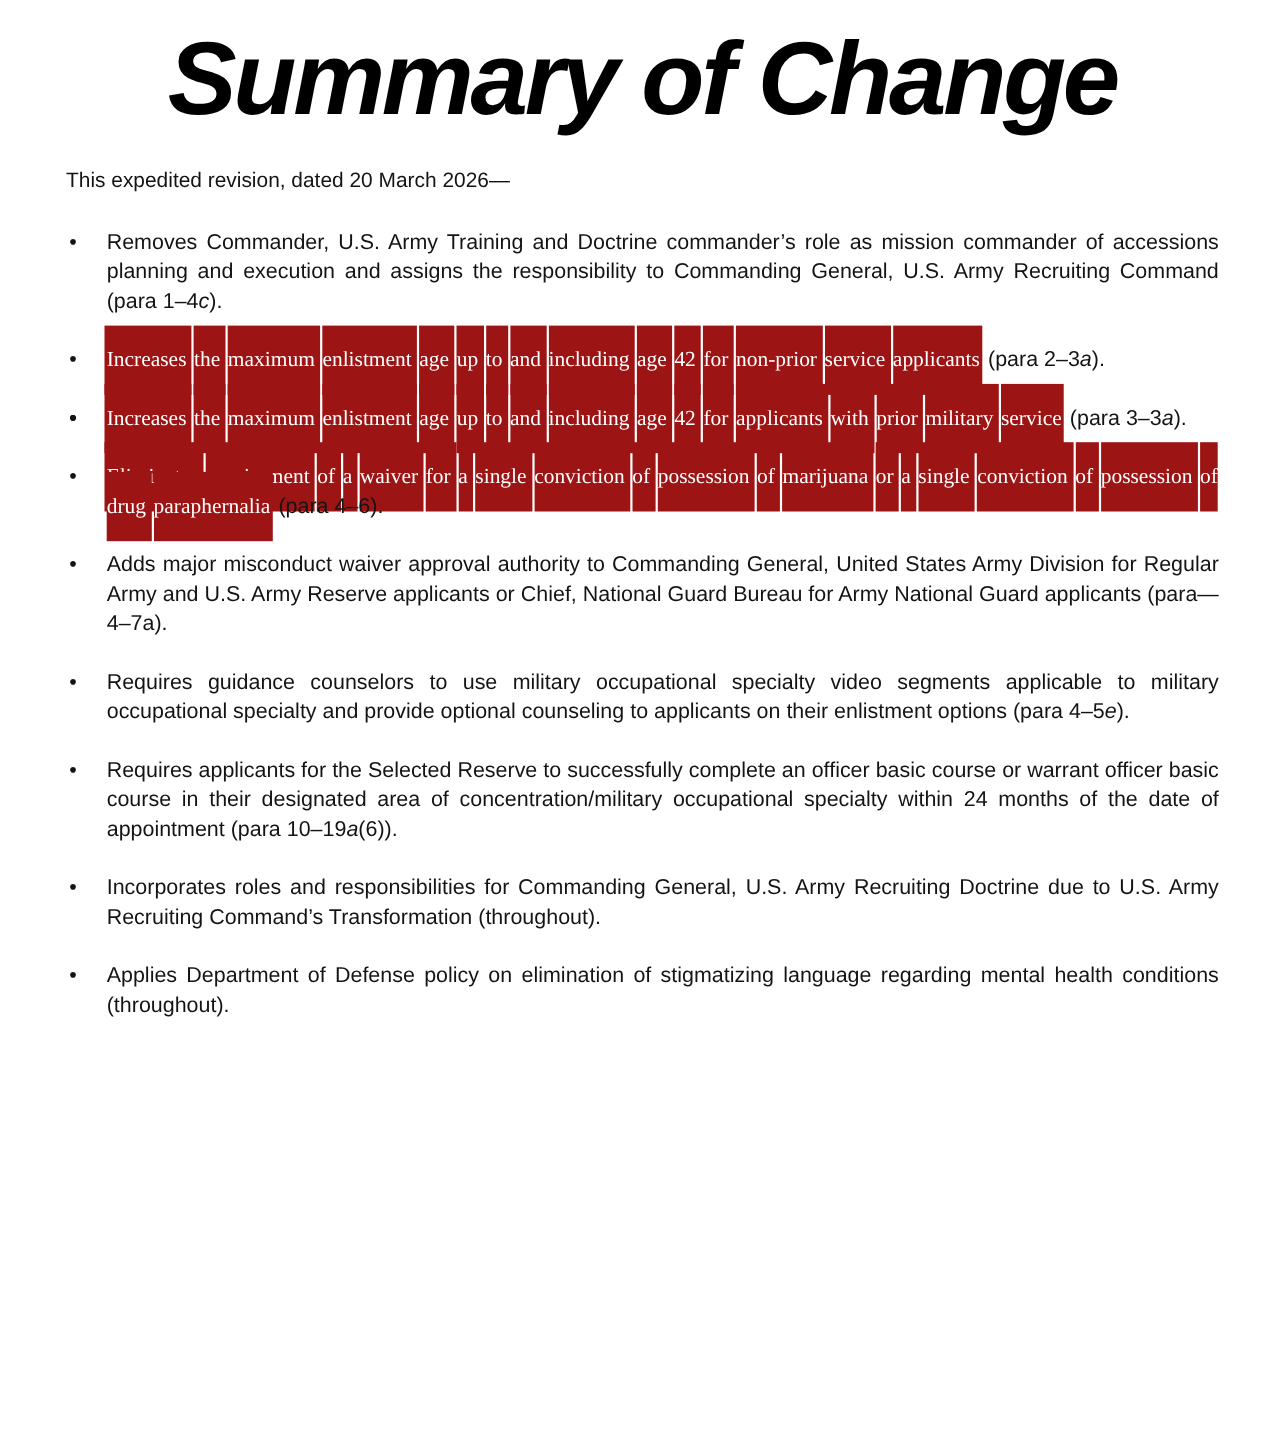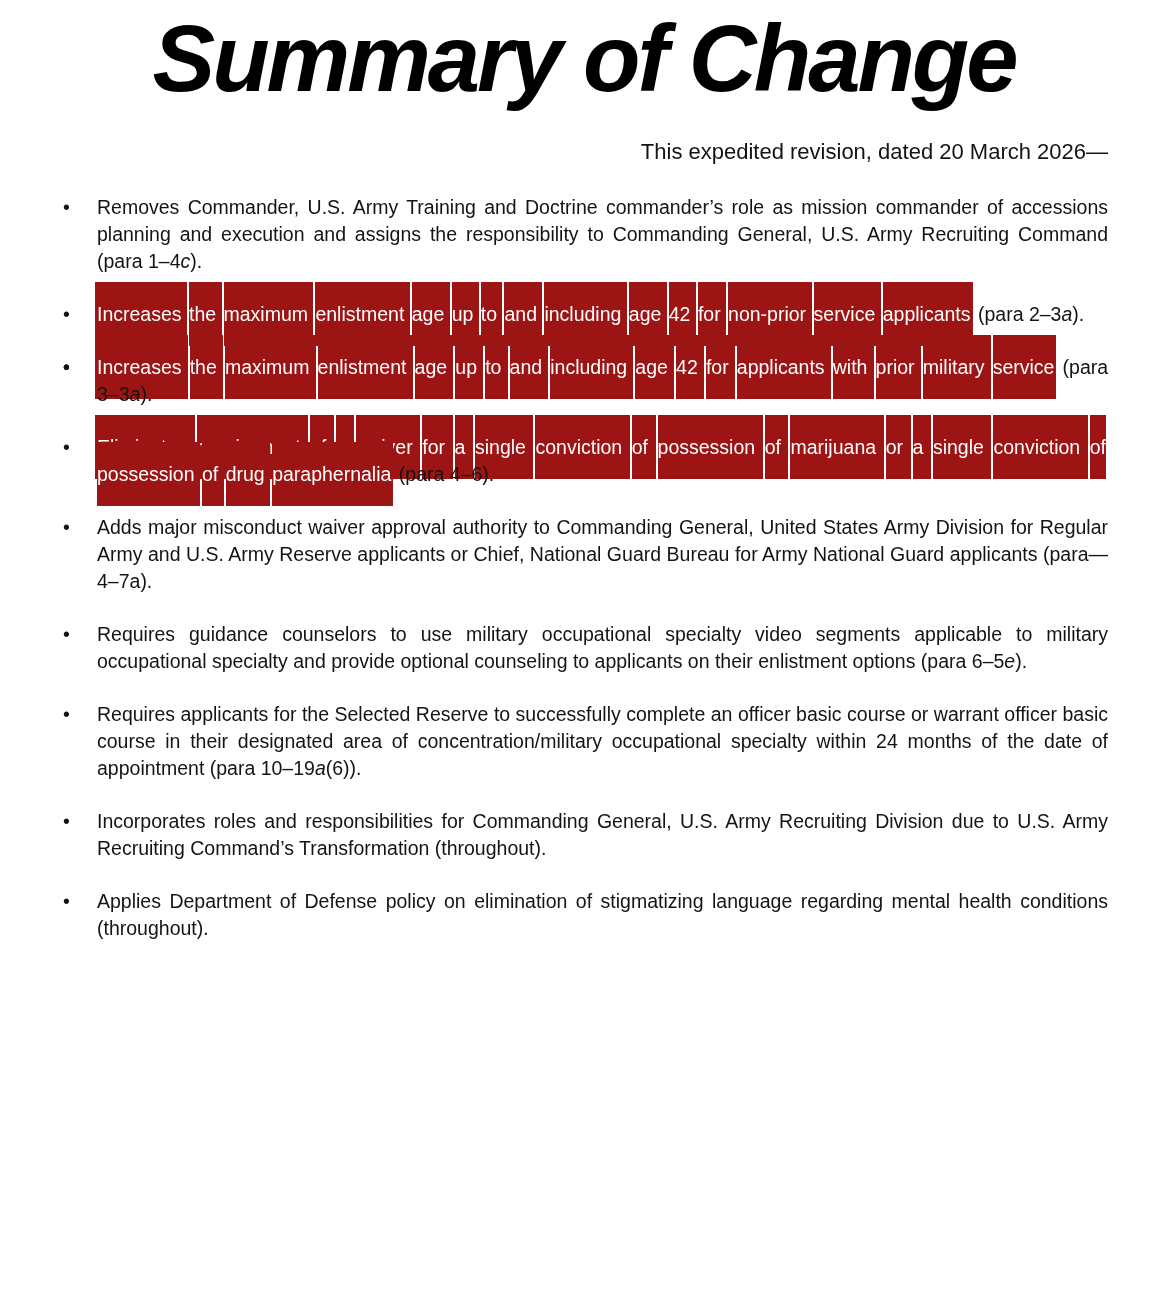--- a/index.html
+++ b/index.html
@@ -18,33 +18,32 @@
     height: 1303px;
     padding: 0 56px 0 60px;
   }
   h1.doc-heading {
     font-size: 94px;
     line-height: 1.12;
     font-weight: bold;
     font-style: italic;
     letter-spacing: -3px;
     text-align: center;
-    margin: 6px 0 24px 0;
+    margin: 19px 0 24px 0;
     color: #000000;
     white-space: nowrap;
   }
   .docid {
     font-size: 19.5px;
     line-height: 27px;
   }
   .revision {
-    font-size: 22px;
+    font-size: 19px;
     line-height: 27px;
     margin: 27px 0 0 0;
-    text-align: right;
   }
   ul.changes {
     list-style: none;
     margin: 29px 0 0 0;
     padding: 0;
     font-size: 19.5px;
     line-height: 27px;
     text-align: justify;
   }
   ul.changes li {
@@ -56,20 +55,21 @@
     position: absolute;
     left: 3px;
     top: 0;
   }
   .hl {
     background: var(--hl-color, #9c1414);
     color: #ffffff;
     padding: 21px 0;
     margin: 0 2px 18px 0;
     box-decoration-break: clone;
+    font-family: Liberation Serif, serif;
     -webkit-box-decoration-break: clone;
   }
   .hl.hl-first { padding-left: 2px; margin-left: -2px; }
   .hl.hl-last  { padding-right: 2px; margin-right: 0; }
   .it { font-style: italic; }
 </style>
 </head>
 <body>
 
 <div class="page">
@@ -81,18 +81,18 @@
   <p class="revision">This expedited revision, dated 20 March 2026—</p>
 
   <ul class="changes" id="change-list">
       <li><span class="dot">•</span><span>Removes Commander, U.S. Army Training and Doctrine commander’s role as mission commander of accessions planning and execution and assigns the responsibility to Commanding General, U.S. Army Recruiting Command (para 1–4</span><span class="it">c</span><span>).</span></li>
       <li><span class="dot">•</span><span class="hl hl-first">Increases </span><span class="hl">the </span><span class="hl">maximum </span><span class="hl">enlistment </span><span class="hl">age </span><span class="hl">up </span><span class="hl">to </span><span class="hl">and </span><span class="hl">including </span><span class="hl">age </span><span class="hl">42 </span><span class="hl">for </span><span class="hl">non-prior </span><span class="hl">service </span><span class="hl hl-last">applicants</span><span> (para 2–3</span><span class="it">a</span><span>).</span></li>
       <li><span class="dot">•</span></li>
       <li><span class="dot">•</span></li>
       <li><span class="dot">•</span><span class="hl hl-first">Increases </span><span class="hl">the </span><span class="hl">maximum </span><span class="hl">enlistment </span><span class="hl">age </span><span class="hl">up </span><span class="hl">to </span><span class="hl">and </span><span class="hl">including </span><span class="hl">age </span><span class="hl">42 </span><span class="hl">for </span><span class="hl">applicants </span><span class="hl">with </span><span class="hl">prior </span><span class="hl">military </span><span class="hl hl-last">service</span><span> (para 3–3</span><span class="it">a</span><span>).</span></li>
       <li><span class="dot">•</span><span class="hl hl-first">Eliminates </span><span class="hl">requirement </span><span class="hl">of </span><span class="hl">a </span><span class="hl">waiver </span><span class="hl">for </span><span class="hl">a </span><span class="hl">single </span><span class="hl">conviction </span><span class="hl">of </span><span class="hl">possession </span><span class="hl">of </span><span class="hl">marijuana </span><span class="hl">or </span><span class="hl">a </span><span class="hl">single </span><span class="hl">conviction </span><span class="hl">of </span><span class="hl">possession </span><span class="hl">of </span><span class="hl">drug </span><span class="hl hl-last">paraphernalia</span><span> (para 4–6).</span></li>
       <li><span class="dot">•</span><span>Adds major misconduct waiver approval authority to Commanding General, United States Army Division for Regular Army and U.S. Army Reserve applicants or Chief, National Guard Bureau for Army National Guard applicants (para—4–7a).</span></li>
-      <li><span class="dot">•</span><span>Requires guidance counselors to use military occupational specialty video segments applicable to military occupational specialty and provide optional counseling to applicants on their enlistment options (para 6–5</span><span class="it">e</span><span>).</span></li>
+      <li><span class="dot">•</span><span>Requires guidance counselors to use military occupational specialty video segments applicable to military occupational specialty and provide optional counseling to applicants on their enlistment options (para 4–5</span><span class="it">e</span><span>).</span></li>
       <li><span class="dot">•</span><span>Requires applicants for the Selected Reserve to successfully complete an officer basic course or warrant officer basic course in their designated area of concentration/military occupational specialty within 24 months of the date of appointment (para 10–19</span><span class="it">a</span><span>(6)).</span></li>
-      <li><span class="dot">•</span><span>Incorporates roles and responsibilities for Commanding General, U.S. Army Recruiting Division due to U.S. Army Recruiting Command’s Transformation (throughout).</span></li>
+      <li><span class="dot">•</span><span>Incorporates roles and responsibilities for Commanding General, U.S. Army Recruiting Doctrine due to U.S. Army Recruiting Command’s Transformation (throughout).</span></li>
       <li><span class="dot">•</span><span>Applies Department of Defense policy on elimination of stigmatizing language regarding mental health conditions (throughout).</span></li>
     </ul>
 </div>
 
 </body></html>

